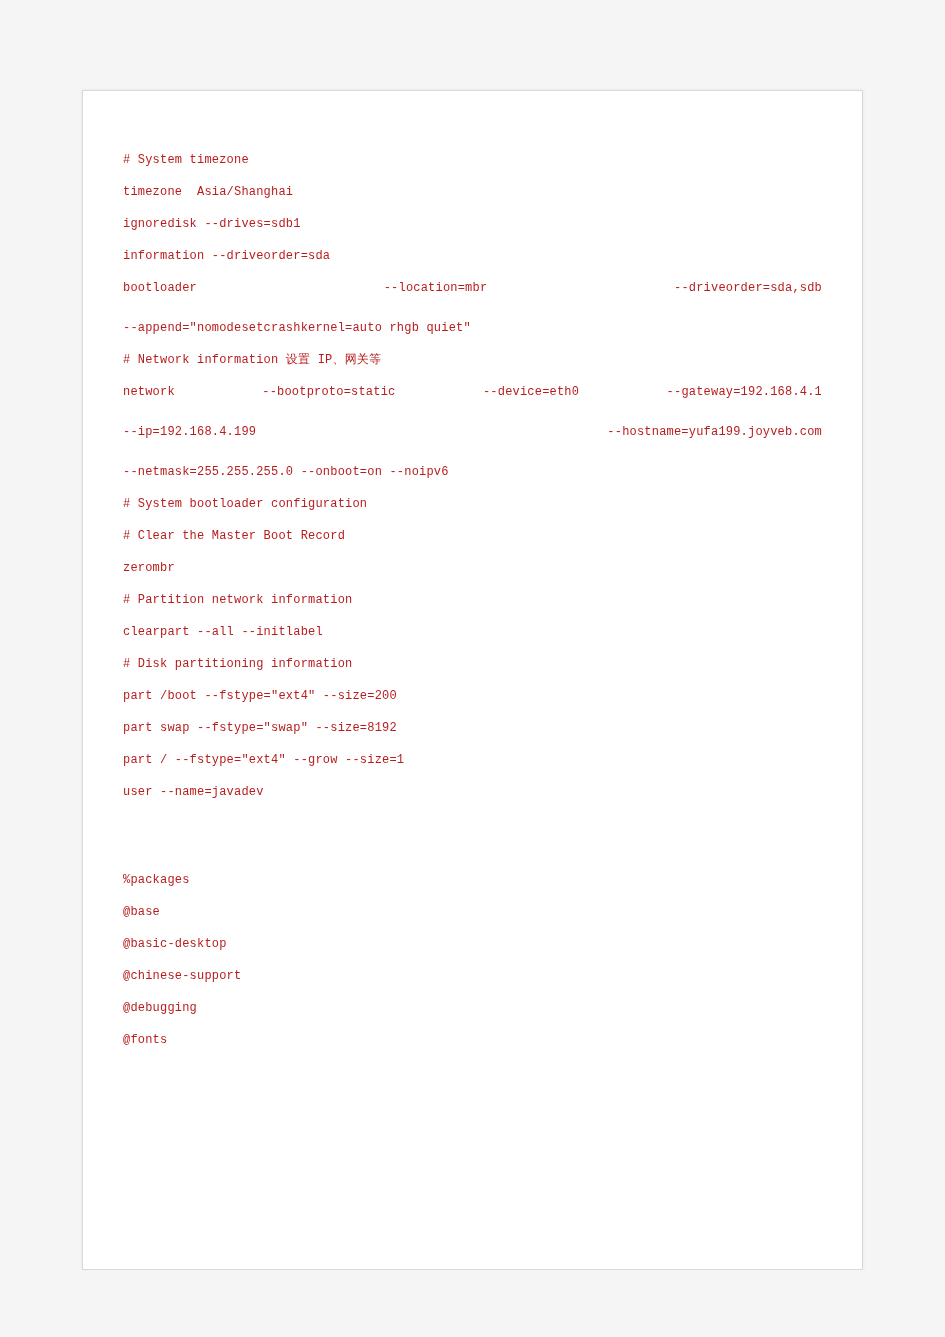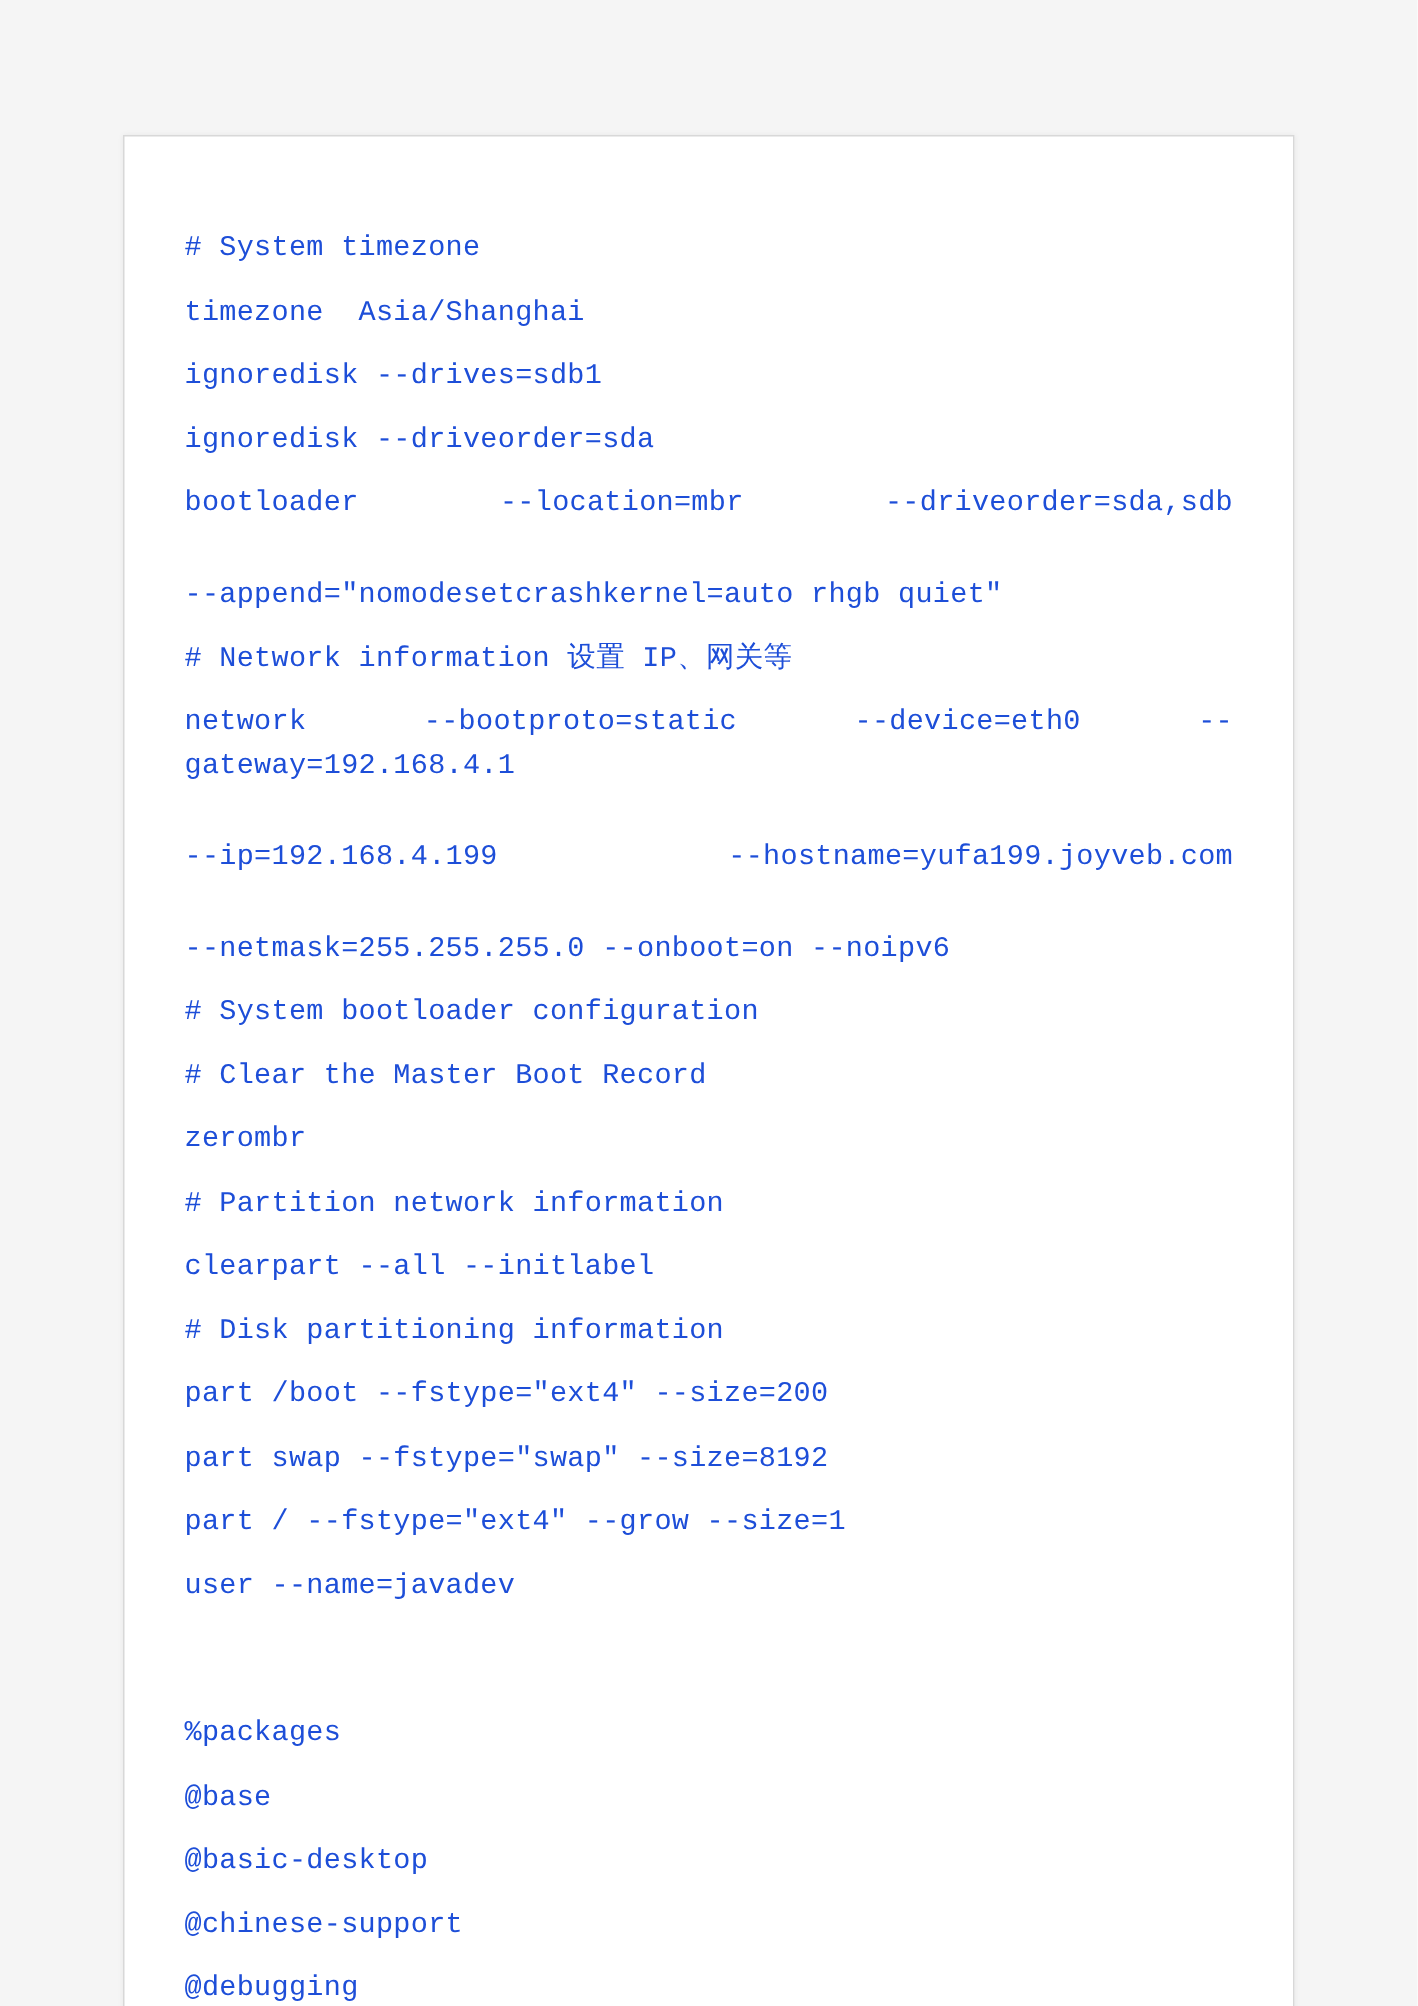--- a/index.html
+++ b/index.html
@@ -12,23 +12,23 @@
     .page {
       background: #ffffff;
       margin: 90px 82px 0 82px;
       padding: 60px 40px 40px 40px;
       border: 1px solid #d8d8d8;
       box-shadow: 0 0 4px rgba(0,0,0,0.06);
       min-height: 1180px;
       box-sizing: border-box;
     }
     .code-line {
-      font-size: 19px;
+      font-size: 12px;
       line-height: 1.5;
-      color: #1d4ed8;
+      color: #b91c1c;
       white-space: pre-wrap;
       margin: 0 0 14px 0;
       font-family: "SimSun", "宋体", "Courier New", Courier, monospace;
       letter-spacing: 0.2px;
     }
     .blank {
       height: 14px;
       margin-bottom: 14px;
     }
     .justify {
@@ -41,21 +41,21 @@
       width: 100%;
     }
   </style>
 </head>
 <body>
 
 <div class="page" id="page">
     <div class="code-line"># System timezone</div>
     <div class="code-line">timezone  Asia/Shanghai</div>
     <div class="code-line">ignoredisk --drives=sdb1</div>
-    <div class="code-line">ignoredisk --driveorder=sda</div>
+    <div class="code-line">information --driveorder=sda</div>
     <div class="code-line justify"><span>bootloader</span> <span>--location=mbr</span> <span>--driveorder=sda,sdb</span></div>
     <div class="code-line" style="margin-top: -10px;">--append="nomodesetcrashkernel=auto rhgb quiet"</div>
     <div class="code-line"># Network information 设置 IP、网关等</div>
     <div class="code-line justify"><span>network</span> <span>--bootproto=static</span> <span>--device=eth0</span> <span>--gateway=192.168.4.1</span></div>
     <div class="code-line justify" style="margin-top: -10px;"><span>--ip=192.168.4.199</span> <span>--hostname=yufa199.joyveb.com</span></div>
     <div class="code-line" style="margin-top: -10px;">--netmask=255.255.255.0 --onboot=on --noipv6</div>
     <div class="code-line"># System bootloader configuration</div>
     <div class="code-line"># Clear the Master Boot Record</div>
     <div class="code-line">zerombr</div>
     <div class="code-line"># Partition network information</div>

